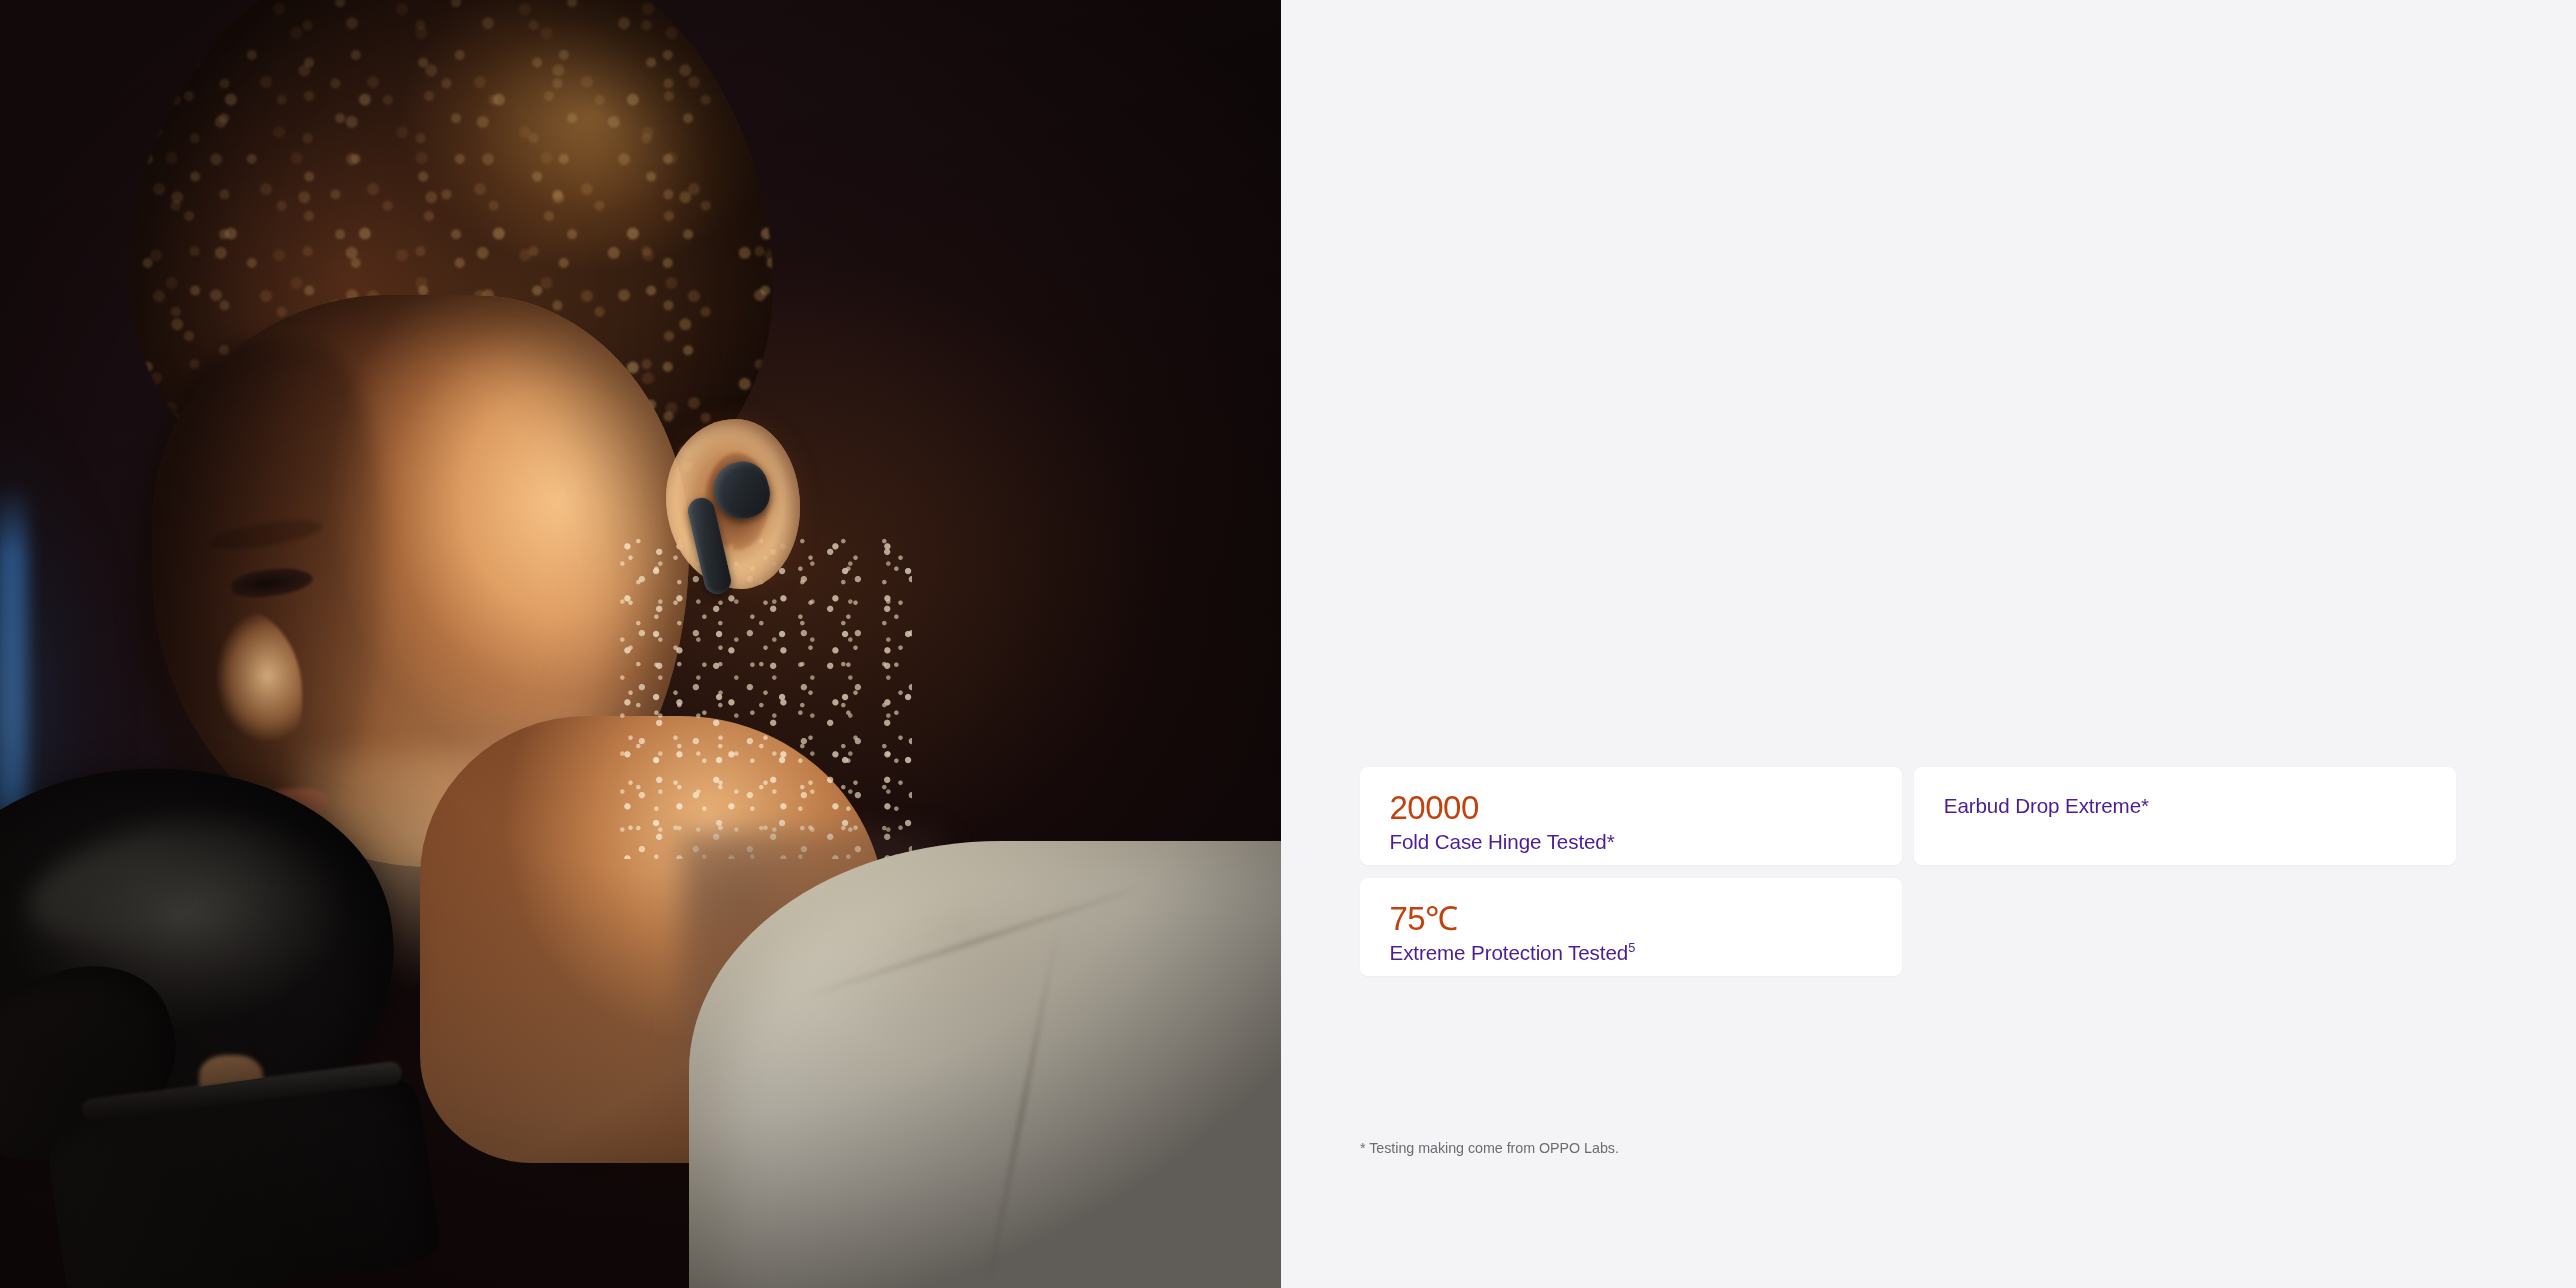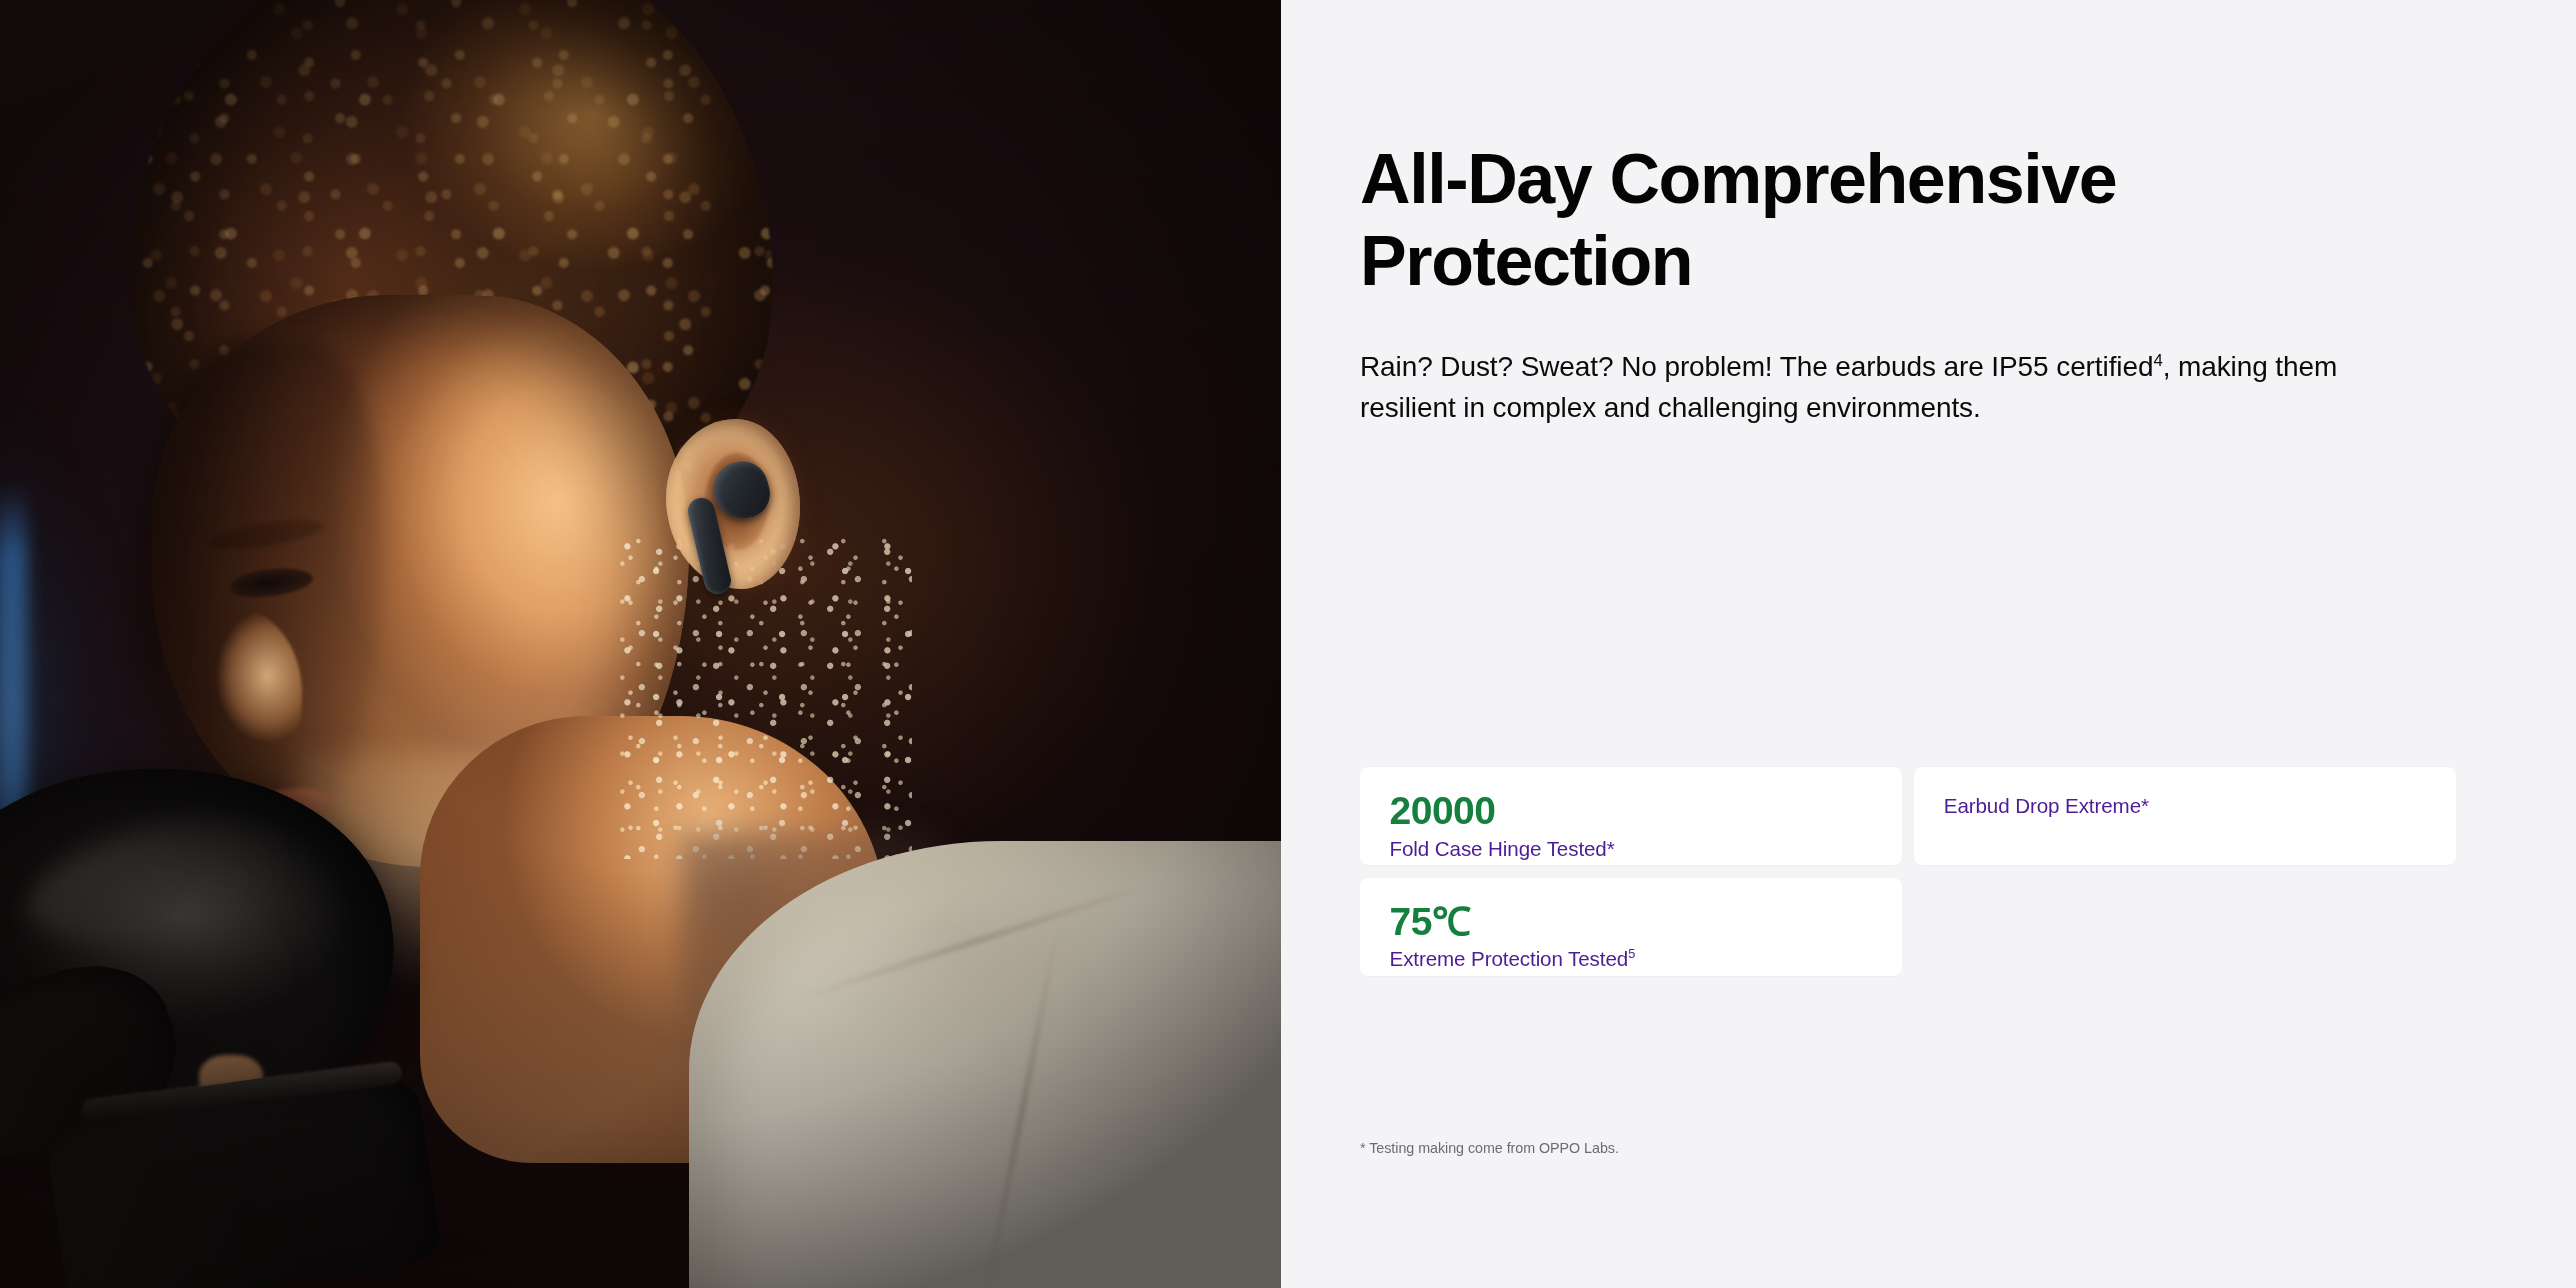--- a/index.html
+++ b/index.html
@@ -396,24 +396,24 @@
     column-gap:12.5px;
     row-gap:12.5px;
   }
   .stat-card {
     background:#ffffff;
     border-radius:8px;
     padding:23px 0 0 29.5px;
     box-shadow:0 0.9px 1.8px rgba(20,20,30,.035);
   }
   .stat-value {
-    font-size:39px;
-    font-weight:700;
+    font-size:33px;
+    font-weight:400;
     letter-spacing:-0.5px;
-    color:#15803d;
+    color:#c2410c;
     line-height:1.1;
   }
   .stat-label {
     margin-top:4px;
     font-size:20.6px;
     font-weight:400;
     letter-spacing:-0.1px;
     color:#4c1d95;
     line-height:1.2;
   }
@@ -476,25 +476,20 @@
     <div class="glove-thumb"></div>
     <div class="glove-gap-skin"></div>
     <div class="glove-cuff"></div>
     <div class="glove-strap"></div>
 
     <div class="vignette"></div>
   </div>
 
   <div class="content-panel">
 
-    <div class="copy-block">
-      <h1 class="headline">All-Day Comprehensive Protection</h1>
-
-      <p class="subcopy"><span>Rain? Dust? Sweat? No problem! The earbuds are IP55 certified</span><sup>4</sup><span>, making them resilient in complex and challenging environments.</span></p>
-    </div>
 
     <div class="stats-grid">
 
       <div class="stat-card">
         <div class="stat-value">20000</div>
         <div class="stat-label"><span>Fold Case Hinge Tested*</span><sup></sup></div>
       </div>
 
       <div class="stat-card">
         <div class="stat-label"><span>Earbud Drop Extreme*</span><sup></sup></div>

